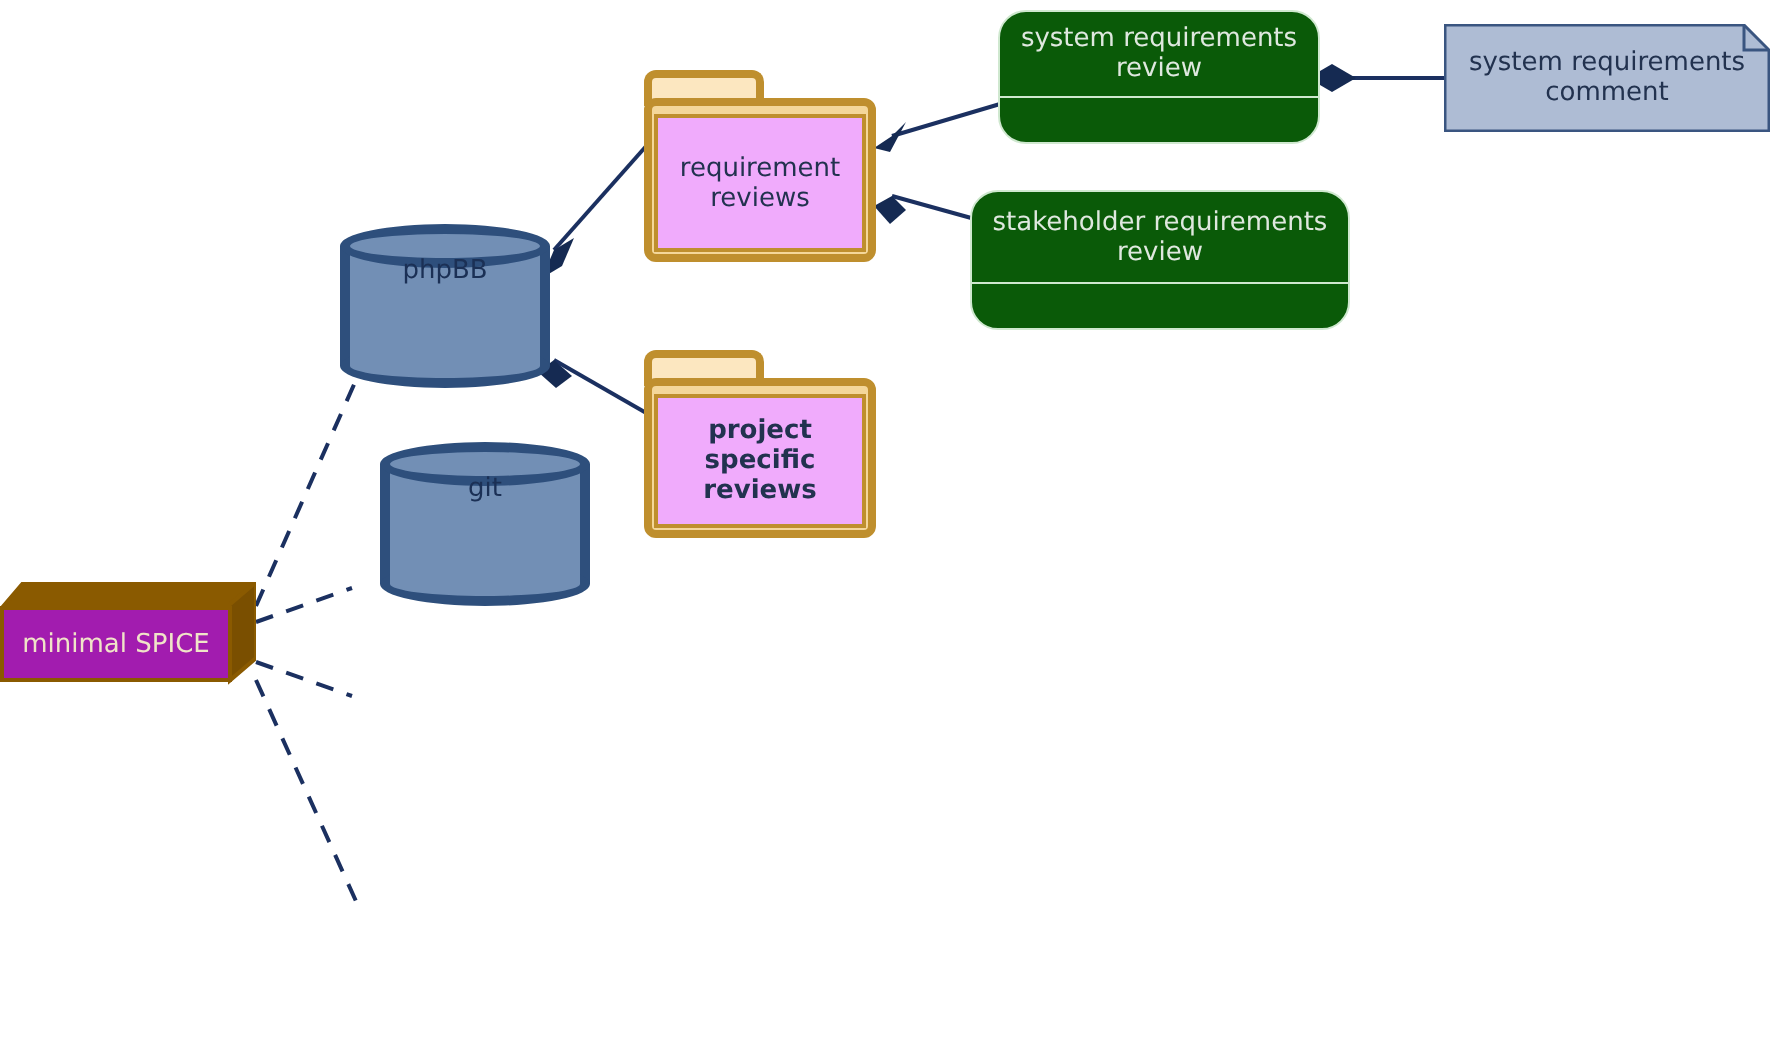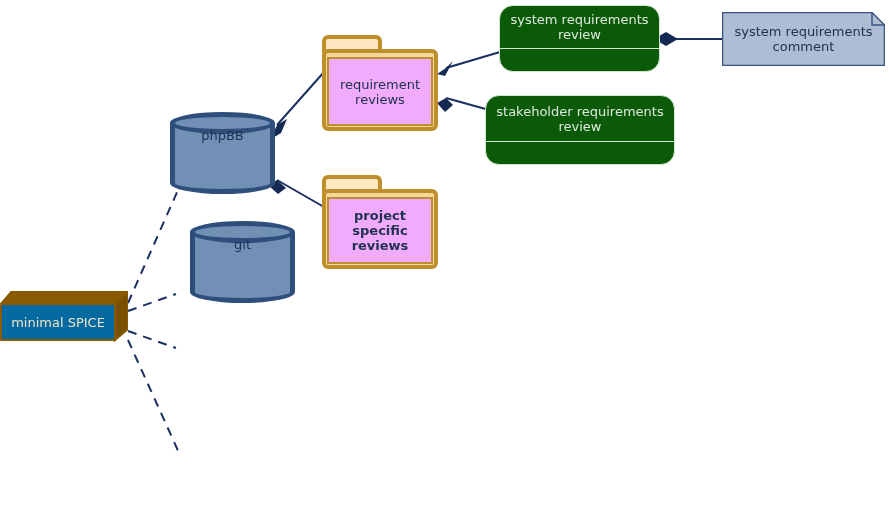--- a/index.html
+++ b/index.html
@@ -33,21 +33,21 @@
   }
 
   
   .node3d { }
   .node3d .n3d-front {
     position: absolute;
     left: 0;
     top: 12px;
     width: 116px;
     height: 38px;
-    background: #0369a1;
+    background: #a21caf;
     border: 2px solid #8a5a00;
     box-sizing: border-box;
     display: flex;
     align-items: center;
     justify-content: center;
   }
   .node3d .n3d-front .label {
     color: #f0e4c8;
     font-size: 13px;
   }

